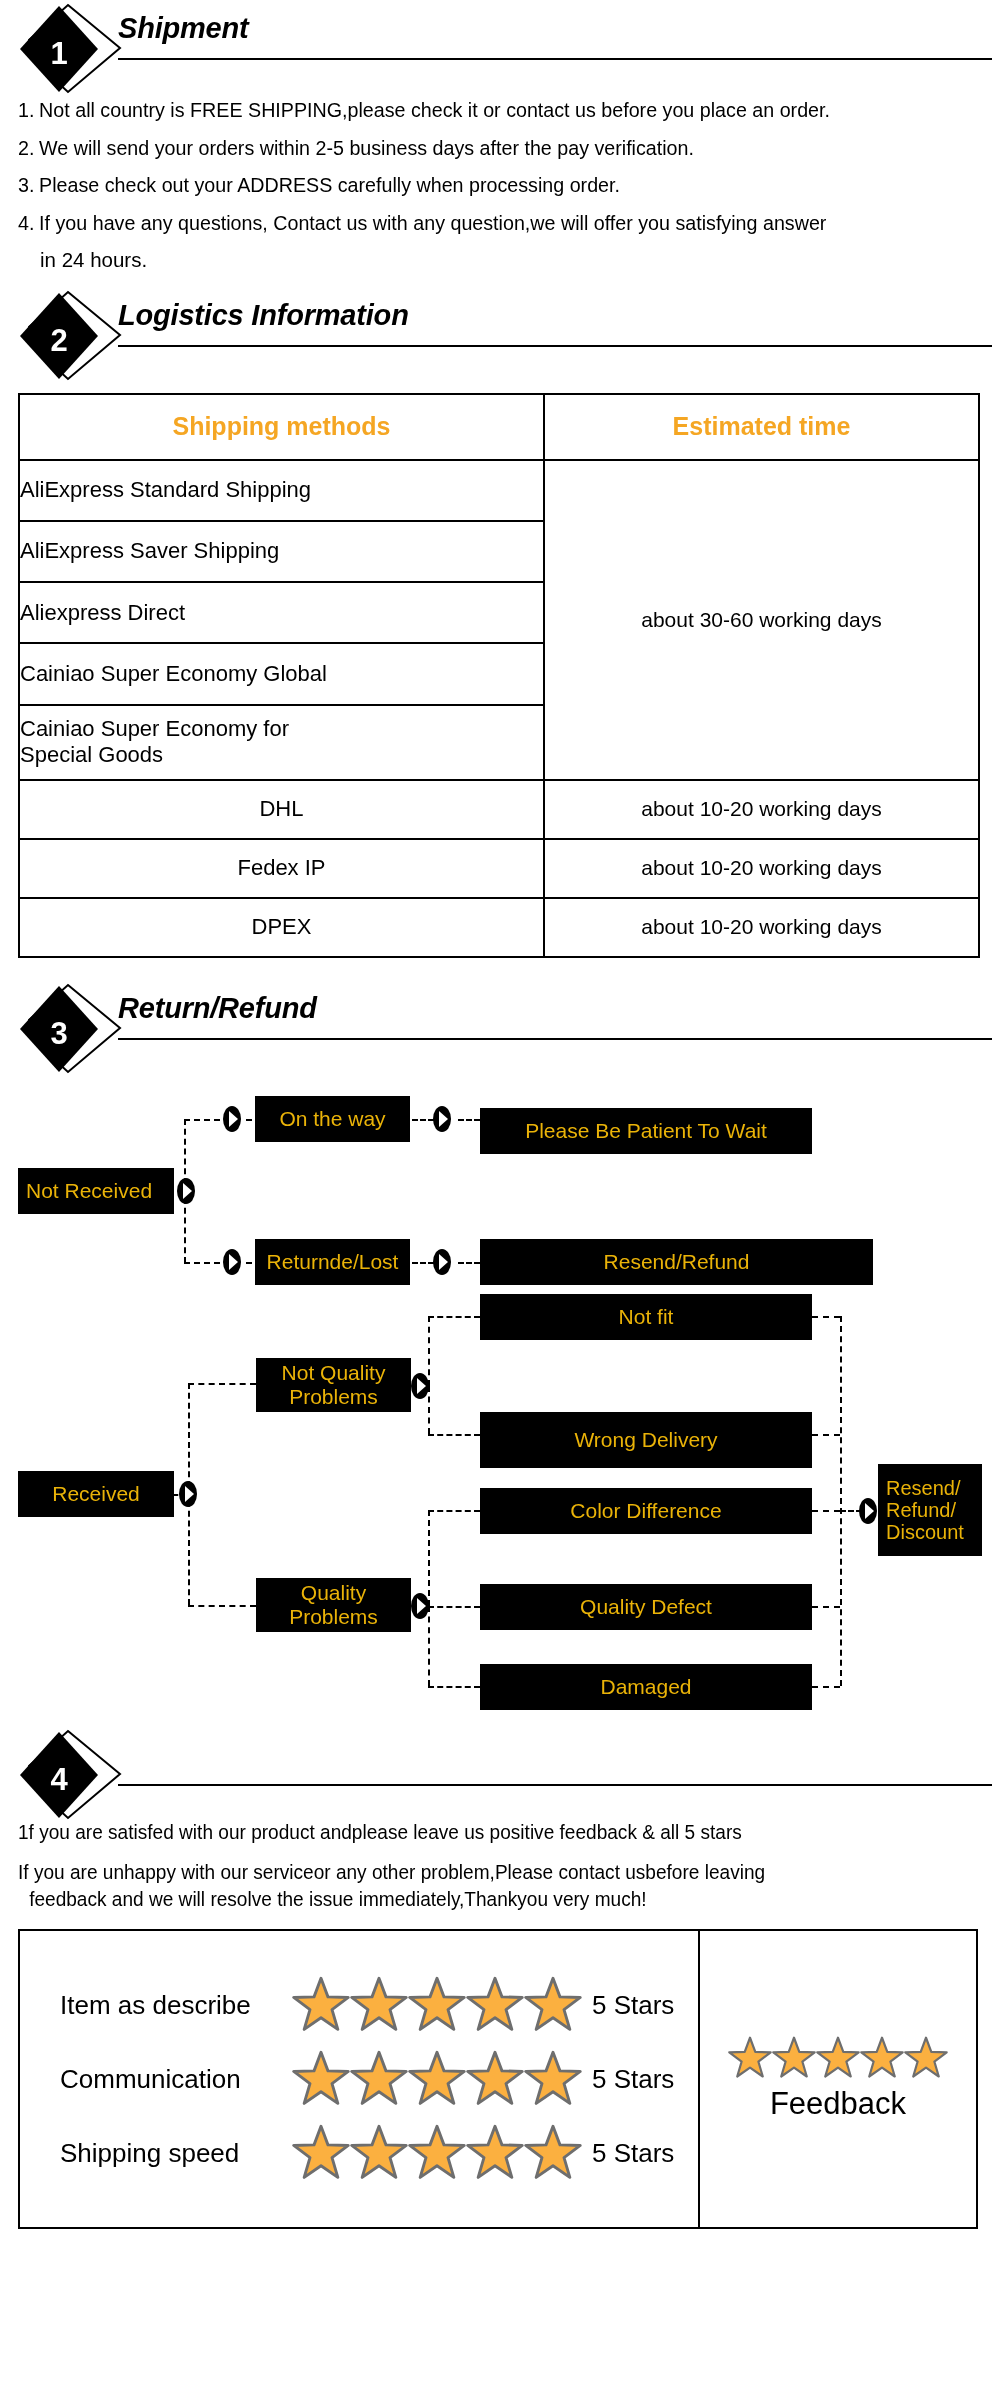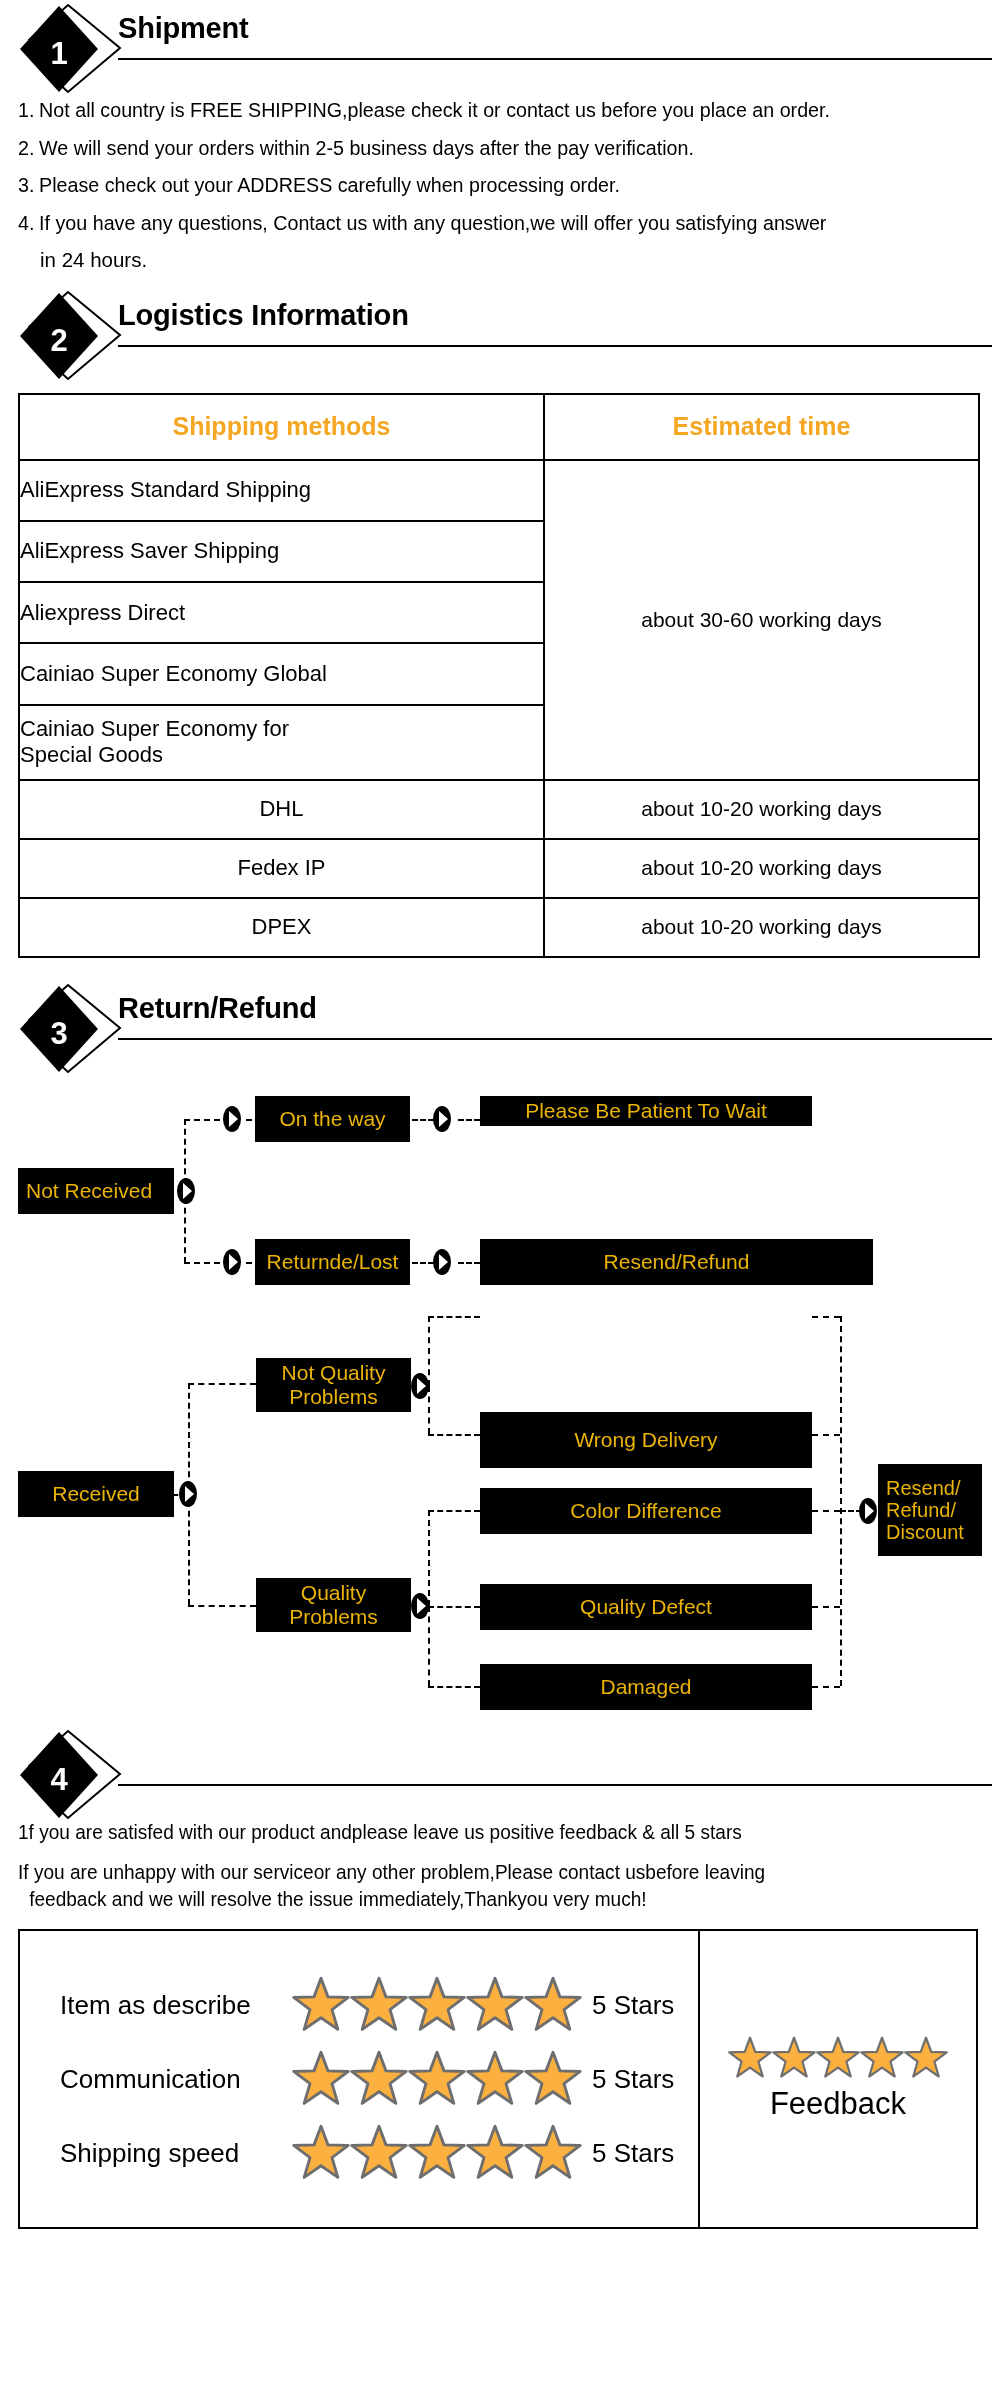--- a/index.html
+++ b/index.html
@@ -48,20 +48,21 @@
     pointer-events: none;
   }
   .sec-title {
     position: absolute;
     left: 118px;
     top: 12px;
     font-size: 29px;
     font-weight: bold;
     letter-spacing: -0.2px;
     white-space: nowrap;
+    font-style: italic;
   }
   .sec-rule {
     position: absolute;
     left: 118px;
     right: 8px;
     top: 58px;
     height: 0;
     border-top: 2.5px solid #000;
   }
 
@@ -336,21 +337,21 @@
 
   <svg class="marker" style="left:222px; top:29px;" viewBox="0 0 20 28">
     <ellipse cx="10" cy="14" rx="9" ry="13" fill="#000"></ellipse>
       <polygon points="7,6 16,14 7,22" fill="#fff"></polygon>
   </svg>
   <div class="fbox" style="left:255px; top:20px; width:155px; height:46px;">On the way</div>
   <svg class="marker" style="left:432px; top:29px;" viewBox="0 0 20 28">
     <ellipse cx="10" cy="14" rx="9" ry="13" fill="#000"></ellipse>
       <polygon points="7,6 16,14 7,22" fill="#fff"></polygon>
   </svg>
-  <div class="fbox" style="left:480px; top:20px; width:332px; height:30px;">Please Be Patient To Wait</div>
+  <div class="fbox" style="left:480px; top:32px; width:332px; height:46px;">Please Be Patient To Wait</div>
 
   <svg class="marker" style="left:222px; top:172px;" viewBox="0 0 20 28">
     <ellipse cx="10" cy="14" rx="9" ry="13" fill="#000"></ellipse>
       <polygon points="7,6 16,14 7,22" fill="#fff"></polygon>
   </svg>
   <div class="fbox" style="left:255px; top:163px; width:155px; height:46px;">Returnde/Lost</div>
   <svg class="marker" style="left:432px; top:172px;" viewBox="0 0 20 28">
     <ellipse cx="10" cy="14" rx="9" ry="13" fill="#000"></ellipse>
       <polygon points="7,6 16,14 7,22" fill="#fff"></polygon>
   </svg>
@@ -389,20 +390,21 @@
   <div class="dline h" style="left:428px; top:240px; width:52px;"></div>
   <div class="dline v" style="left:428px; top:310px; height:48px;"></div>
   <div class="dline h" style="left:428px; top:358px; width:52px;"></div>
 
   <div class="dline v" style="left:428px; top:434px; height:96px;"></div>
   <div class="dline h" style="left:428px; top:434px; width:52px;"></div>
   <div class="dline h" style="left:428px; top:530px; width:52px;"></div>
   <div class="dline v" style="left:428px; top:530px; height:80px;"></div>
   <div class="dline h" style="left:428px; top:610px; width:52px;"></div>
 
+  <div class="fbox" style="left:480px; top:218px; width:332px; height:46px;">Not fit</div>
   <div class="fbox" style="left:480px; top:336px; width:332px; height:56px;">Wrong Delivery</div>
   <div class="fbox" style="left:480px; top:412px; width:332px; height:46px;">Color Difference</div>
   <div class="fbox" style="left:480px; top:508px; width:332px; height:46px;">Quality Defect</div>
   <div class="fbox" style="left:480px; top:588px; width:332px; height:46px;">Damaged</div>
 
   <div class="dline h" style="left:812px; top:240px; width:28px;"></div>
   <div class="dline h" style="left:812px; top:358px; width:28px;"></div>
   <div class="dline h" style="left:812px; top:434px; width:28px;"></div>
   <div class="dline h" style="left:812px; top:530px; width:28px;"></div>
   <div class="dline h" style="left:812px; top:610px; width:28px;"></div>

